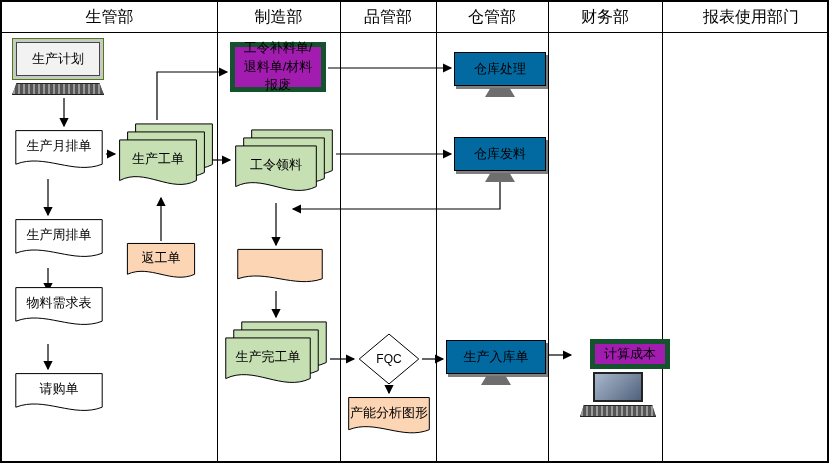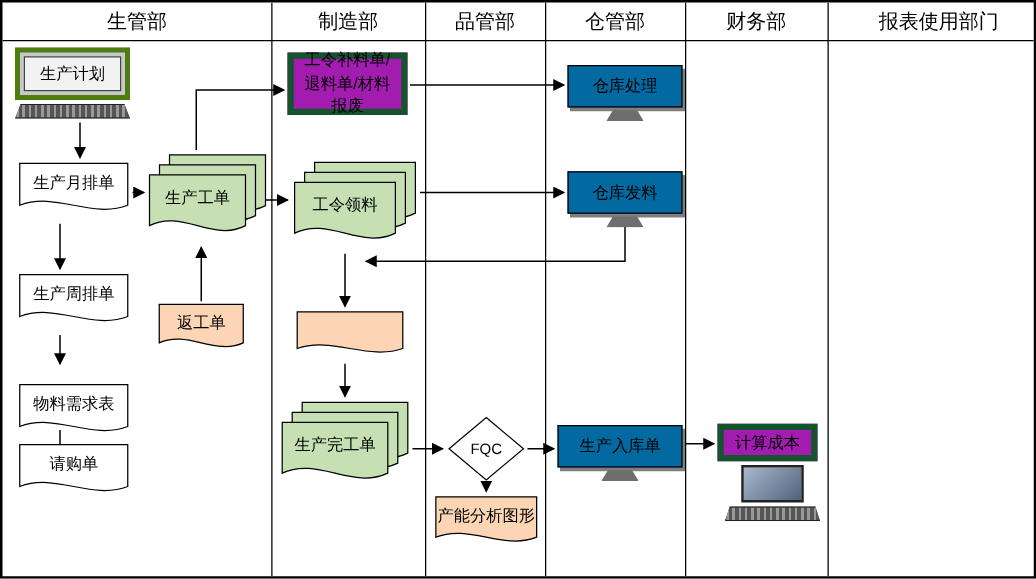--- a/index.html
+++ b/index.html
@@ -28,21 +28,21 @@
   .doc .lbl, .stack .lbl {
     position:absolute; display:flex; align-items:center; justify-content:center;
     font-size:13px; text-align:center; line-height:1.2;
   }
   .doc .lbl { left:2%; right:2%; top:0; height:72%; }
 
   .p-white { fill:#ffffff; stroke:#000; }
   .p-green { fill:#c6e0b4; stroke:#000; }
   .p-orange { fill:#fcd5b4; stroke:#000; }
 
-  .stack { position:absolute; z-index:2;font-family:Liberation Mono, monospace; }
+  .stack { position:absolute; z-index:2; }
 
   
   .gbox {
     position:absolute; z-index:2; background:#0369a1; border:1px solid #000;
     box-shadow:2px 3px 0 #7f7f7f;
     display:flex; align-items:center; justify-content:center; font-size:13px;
   }
   .gbox .stand {
     position:absolute; left:50%; bottom:-12px; transform:translateX(-50%);
     width:30px; height:9px; background:#6e6e6e;
@@ -61,21 +61,21 @@
   .diamond svg { position:absolute; left:0; top:0; width:100%; height:100%; }
   .diamond .lbl {
     position:absolute; inset:0; display:flex; align-items:center; justify-content:center;
     font-size:12px;
     text-align:center;
   }
 
   
   .computer { position:absolute; z-index:2; }
   .monitor {
-    height:42px; background:#c8c8c8; border:4px solid #4d7c0f; padding:3px;
+    height:42px; background:#c8c8c8; border:1px solid #4d7c0f; padding:3px;
   }
   .screen {
     height:100%; background:#f2f2f2; border:1px solid #444;
     display:flex; align-items:center; justify-content:center; font-size:13px;
   }
   .monitor2 {
     width:50px; height:30px; margin:0 auto; border:2px solid #222;
     background:linear-gradient(135deg,#a8b9cc 0%,#50617c 100%);
   }
   .keyboard {
@@ -147,28 +147,28 @@
     <span class="lbl">生产月排单</span>
   </div>
 
   <div class="doc" style="left:12px;top:216px;width:90px;height:48px">
     <svg viewBox="0 0 100 60" preserveAspectRatio="none">
         <path class="p-white" vector-effect="non-scaling-stroke" d="M2,2 L98,2 L98,44 C66,58 34,30 2,44 Z"></path>
       </svg>
     <span class="lbl">生产周排单</span>
   </div>
 
-  <div class="doc" style="left:12px;top:304px;width:90px;height:48px">
+  <div class="doc" style="left:12px;top:284px;width:90px;height:48px">
     <svg viewBox="0 0 100 60" preserveAspectRatio="none">
         <path class="p-white" vector-effect="non-scaling-stroke" d="M2,2 L98,2 L98,44 C66,58 34,30 2,44 Z"></path>
       </svg>
     <span class="lbl">物料需求表</span>
   </div>
 
-  <div class="doc" style="left:12px;top:352px;width:90px;height:48px">
+  <div class="doc" style="left:12px;top:370px;width:90px;height:48px">
     <svg viewBox="0 0 100 60" preserveAspectRatio="none">
         <path class="p-white" vector-effect="non-scaling-stroke" d="M2,2 L98,2 L98,44 C66,58 34,30 2,44 Z"></path>
       </svg>
     <span class="lbl">请购单</span>
   </div>
 
   <div class="stack" style="left:116px;top:120px;width:96px;height:74px">
     <svg class="sdoc" style="left:16px;top:0" width="80" height="58" viewBox="0 0 100 60" preserveAspectRatio="none">
         <path class="p-green" vector-effect="non-scaling-stroke" d="M2,2 L98,2 L98,44 C66,58 34,30 2,44 Z"></path>
       </svg>
@@ -246,21 +246,21 @@
   <div class="gbox" style="left:452px;top:135px;width:92px;height:34px">
     <span>仓库发料</span>
     <div class="stand"></div>
   </div>
 
   <div class="gbox" style="left:444px;top:338px;width:100px;height:34px">
     <span>生产入库单</span>
     <div class="stand"></div>
   </div>
 
-  <div class="wbox" style="left:572px;top:337px;width:80px;height:30px">
+  <div class="wbox" style="left:588px;top:337px;width:80px;height:30px">
     <span>计算成本</span>
   </div>
 
   <div class="computer" style="left:578px;top:370px;width:76px;height:48px">
     <div class="monitor2"></div>
     <div class="keyboard"></div>
   </div>
 
 
 </div>

